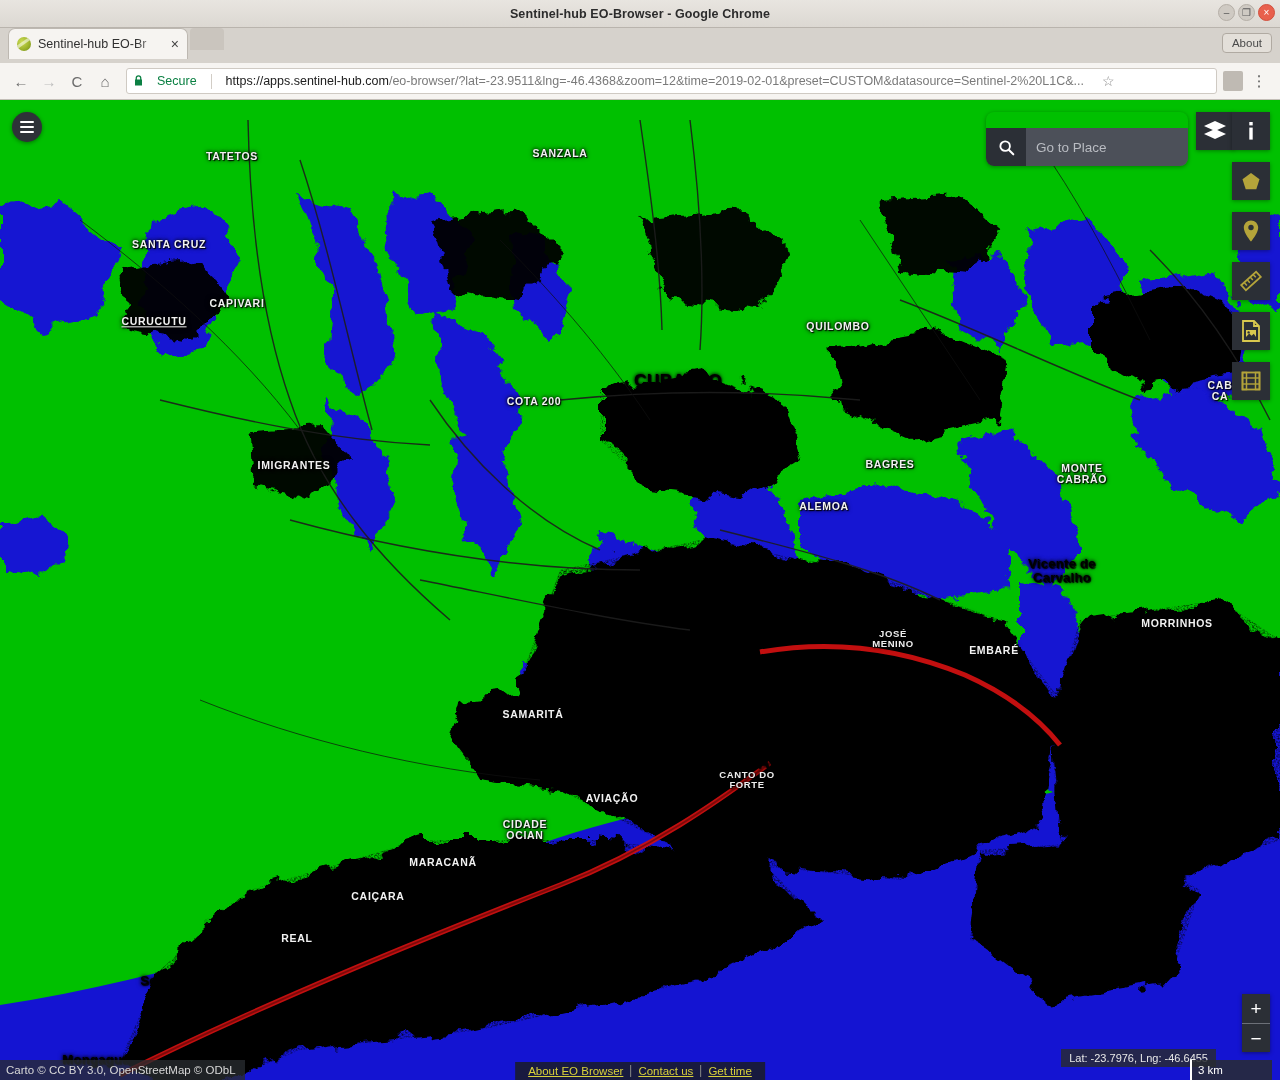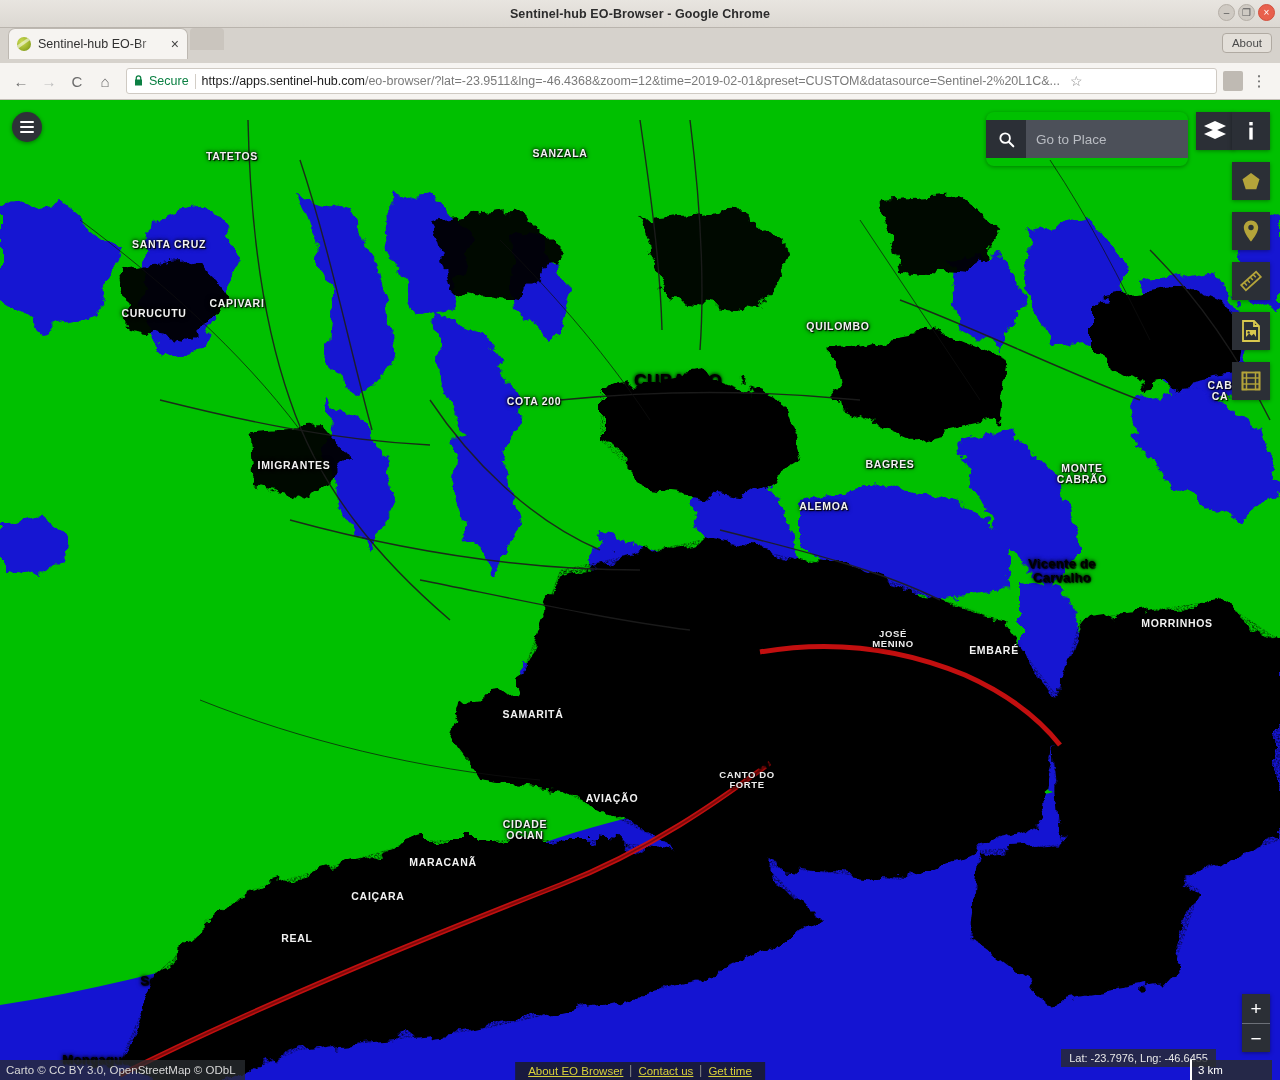--- a/index.html
+++ b/index.html
@@ -81,21 +81,21 @@
     display: flex; align-items: center; padding: 0 8px; gap: 2px;
   }
   .navbtn {
     width: 26px; height: 26px; display: flex; align-items: center; justify-content: center;
     font-size: 15px; color: #6b6b6b; border-radius: 3px;
   }
   .navbtn.dim { color: #bdbdbd; }
   #omnibox {
     flex: 1 1 auto; height: 26px; margin-left: 6px; margin-right: 4px;
     background: #fff; border: 1px solid #cfcac3; border-radius: 3px;
-    display: flex; align-items: center; padding: 4px 7px; gap: 6px;
+    display: flex; align-items: center; padding: 4px 7px; gap: 14px;
     overflow: hidden;
   }
   .lockicon { color: #0b8043; font-size: 11px; line-height: 1; }
   .secure-label { color: #0b8043; font-size: 12.5px; }
   .omni-sep { width: 1px; height: 15px; background: #d2cdc6; }
   .url { font-size: 12.5px; white-space: nowrap; overflow: hidden; }
   .url .dom { color: #202020; text-align: center; }
   .url .rest { color: #7a7a7a; }
   .star { color: #8a8a8a; font-size: 14px; margin-left: 4px; }
   .tb-right { display: flex; align-items: center; gap: 3px; }
@@ -131,21 +131,21 @@
     width: 30px; height: 30px; border-radius: 50%;
     background: #2e3238;
     display: flex; flex-direction: column; align-items: center; justify-content: center;
     gap: 3px;
     box-shadow: 0 1px 4px rgba(0,0,0,.4);
   }
   #hamburger span { display: block; width: 14px; height: 2px; background: #fff; border-radius: 1px; }
 
   #search-group {
     position: absolute; right: 92px; top: 12px;
-    display: flex; align-items: center;
+    display: flex; align-items: flex-end;
     height: 54px;
     box-shadow: 0 1px 4px rgba(0,0,0,.35);
     border-radius: 8px; overflow: hidden;
   }
   #search-btn {
     width: 40px; height: 38px; background: #2b2f36;
     display: flex; align-items: center; justify-content: center;
   }
   #search-input {
     width: 162px; height: 38px; border: none; outline: none;
@@ -376,21 +376,21 @@
         <path d="M860,120 C900,180 940,240 980,300"></path>
         <path d="M1050,60 C1090,120 1120,180 1150,240"></path>
         <path d="M200,600 C300,640 420,670 540,680"></path>
       </g>
     </svg>
 
     <div id="label-layer">
         <div class="map-label ml-suburb" style="left: 232px; top: 57px;">TATETOS</div>
         <div class="map-label ml-suburb" style="left: 560px; top: 54px;">SANZALA</div>
         <div class="map-label ml-suburb" style="left: 169px; top: 145px;">SANTA CRUZ</div>
-        <div class="map-label ml-suburb" style="left: 154px; top: 214px;">CURUCUTU</div>
+        <div class="map-label ml-suburb" style="left: 154px; top: 222px; text-decoration: underline;">CURUCUTU</div>
         <div class="map-label ml-suburb" style="left: 237px; top: 204px;">CAPIVARI</div>
         <div class="map-label ml-suburb" style="left: 534px; top: 302px;">COTA 200</div>
         <div class="map-label ml-suburb" style="left: 838px; top: 227px;">QUILOMBO</div>
         <div class="map-label ml-city" style="left: 678px; top: 281px;">CUBATÃO</div>
         <div class="map-label ml-suburb" style="left: 294px; top: 366px;">IMIGRANTES</div>
         <div class="map-label ml-suburb" style="left: 890px; top: 365px;">BAGRES</div>
         <div class="map-label ml-suburb" style="left: 824px; top: 407px;">ALEMOA</div>
         <div class="map-label ml-suburb" style="left: 1082px; top: 374px;">MONTE<br>CABRÃO</div>
         <div class="map-label ml-suburb" style="left: 1220px; top: 291px;">CAB<br>CA</div>
         <div class="map-label ml-town" style="left: 1062px; top: 471px;">Vicente de<br>Carvalho</div>

